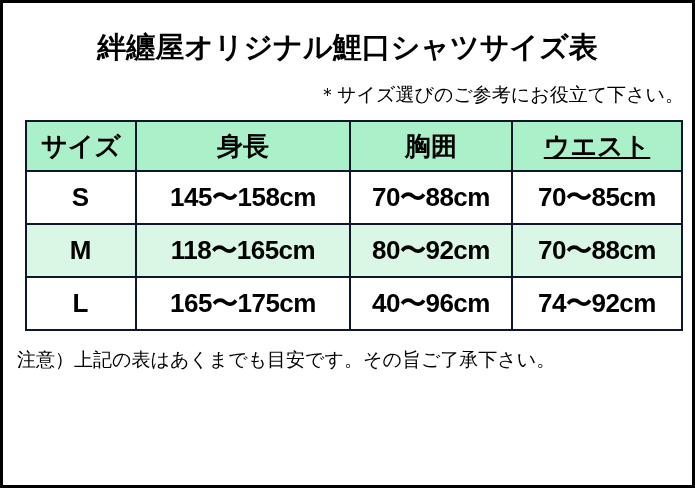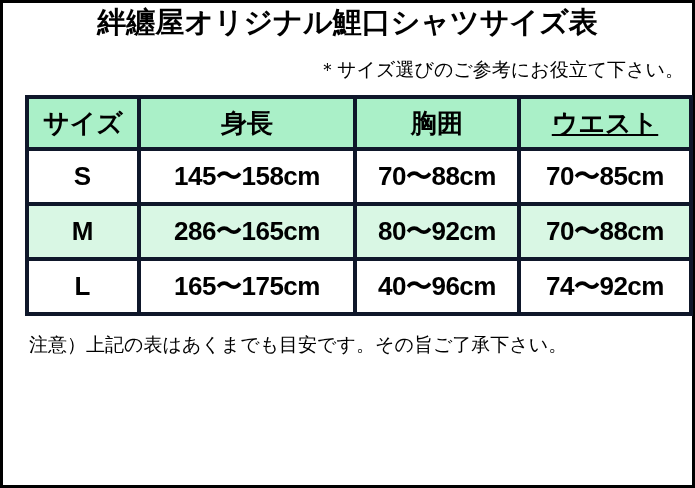--- a/index.html
+++ b/index.html
@@ -20,40 +20,41 @@
     box-sizing: border-box;
     border: 3px solid #000000;
     background: #ffffff;
   }
   #title {
     text-align: center;
     font-size: 29px;
     font-weight: bold;
     color: #000000;
     letter-spacing: 0px;
+    margin-top: 25px;
     white-space: nowrap;
   }
   #subtitle {
     text-align: right;
     font-size: 19px;
     color: #000000;
     margin-top: 14px;
     padding-right: 8px;
     white-space: nowrap;
   }
   #table-wrap {
     margin: 12px 22px 0 22px;
   }
   table {
     border-collapse: collapse;
     width: 100%;
     table-layout: fixed;
   }
   table td, table th {
-    border: 4px solid #0f172a;
+    border: 2px solid #0f172a;
     text-align: center;
     vertical-align: middle;
     font-weight: bold;
     color: #000000;
     padding: 0;
   }
   thead th {
     background: #aaf0c8;
     height: 48px;
     font-size: 26px;
@@ -73,21 +74,21 @@
   .col-chest { width: 160px; }
   .col-waist { width: 168px; text-decoration: underline; }
   .cell-size { letter-spacing: 1px; }
   .cell-val {
     letter-spacing: -0.5px;
   }
   #note {
     font-size: 19px;
     color: #000000;
     margin-top: 16px;
-    padding-left: 26px;
+    padding-left: 14px;
     white-space: nowrap;
   }
 </style>
 </head>
 <body>
 
 <div id="page">
 
   <div id="title">絆纏屋オリジナル鯉口シャツサイズ表</div>
 
@@ -105,21 +106,21 @@
       </thead>
       <tbody>
         <tr>
           <td class="cell-size">S</td>
           <td class="cell-val">145〜158cm</td>
           <td class="cell-val">70〜88cm</td>
           <td class="cell-val">70〜85cm</td>
         </tr>
         <tr>
           <td class="cell-size">M</td>
-          <td class="cell-val">286〜165cm</td>
+          <td class="cell-val">118〜165cm</td>
           <td class="cell-val">80〜92cm</td>
           <td class="cell-val">70〜88cm</td>
         </tr>
         <tr>
           <td class="cell-size">L</td>
           <td class="cell-val">165〜175cm</td>
           <td class="cell-val">40〜96cm</td>
           <td class="cell-val">74〜92cm</td>
         </tr>
       </tbody>

